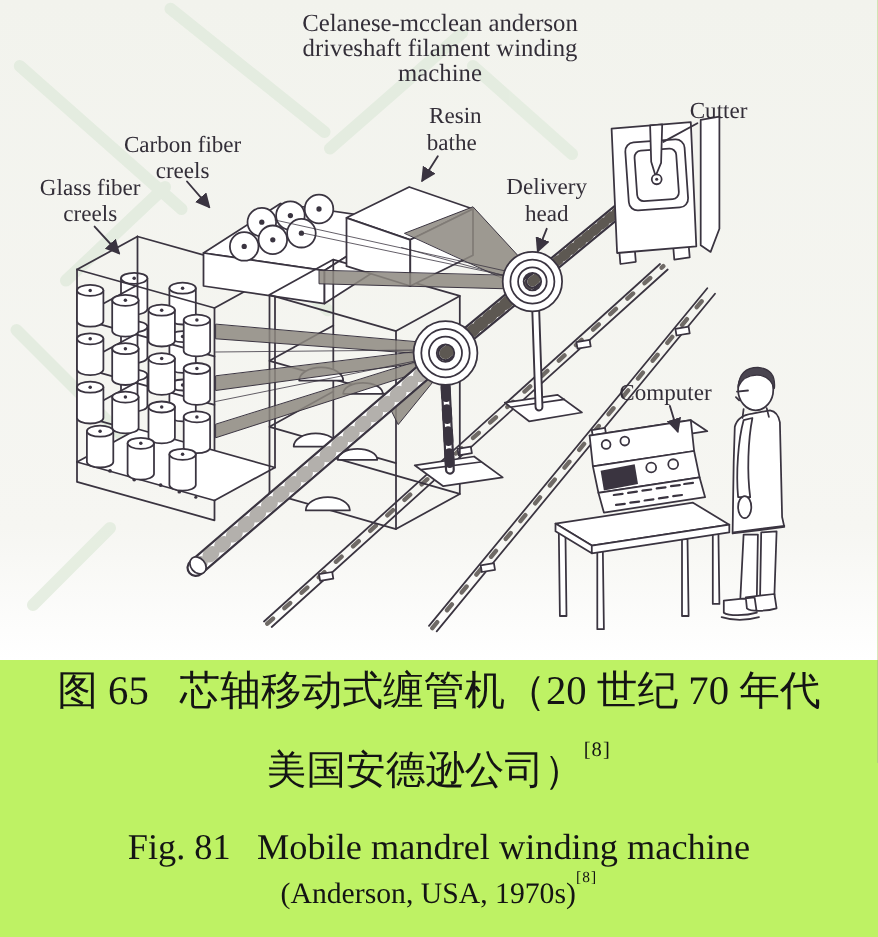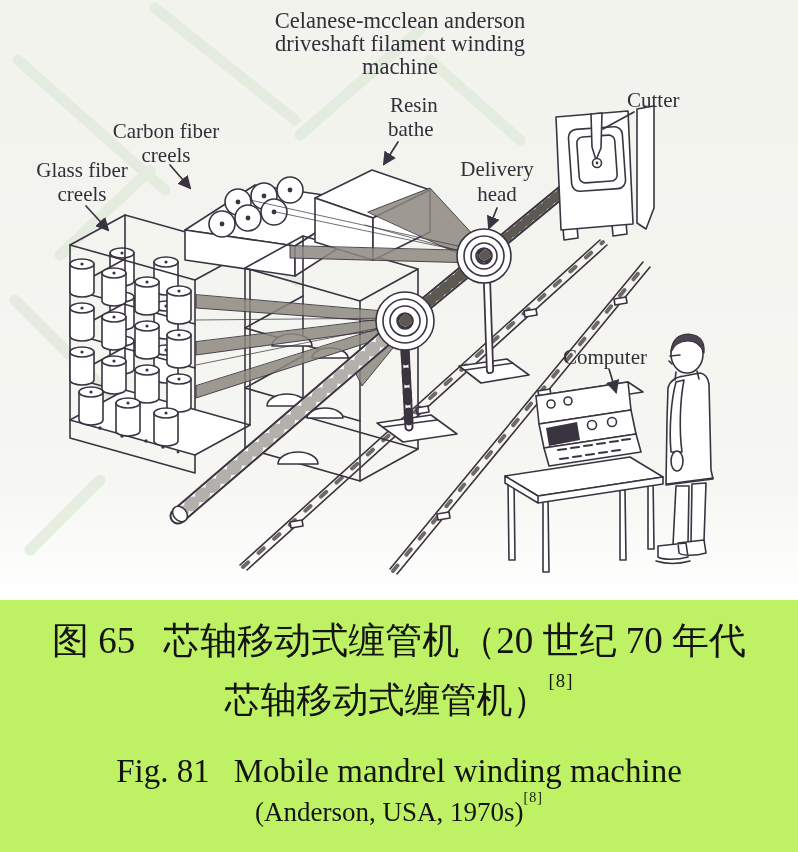--- a/index.html
+++ b/index.html
@@ -1,21 +1,21 @@
 <!DOCTYPE html>
 <html><head>
 <meta charset="utf-8">
 <style>
   html,body{margin:0;padding:0;background:#9a9a9a;}
   #page{position:relative;width:798px;height:852px;background:#bef264;overflow:hidden;
         font-family:"Liberation Serif","DejaVu Serif",serif;}
   svg text{font-family:"Liberation Serif","DejaVu Serif",serif;fill:#332e38;}
   .captions{position:absolute;left:0;top:600px;width:798px;color:#141414;}
   .cap{position:absolute;left:0;width:798px;text-align:center;white-space:nowrap;}
-  .cap-zh1{top:16px;font-size:37px;}
+  .cap-zh1{top:3px;font-size:37px;}
   .cap-zh2{top:76px;font-size:36px;}
   .cap-en1{top:153px;font-size:33px;}
   .cap-en2{top:197px;font-size:27px;}
   .gap-zh{display:inline-block;width:28px;}
   .gap-en{display:inline-block;width:24px;}
   sup.ref{font-size:0.52em;position:relative;top:-0.65em;letter-spacing:1px;}
 </style>
 </head>
 <body>
 
@@ -285,21 +285,21 @@
     <text x="563" y="364">Computer</text>
   </g>
 </svg>
 
 
 <div class="captions">
   <div class="cap cap-zh1">
     <span>图 65</span><span class="gap-zh"></span><span>芯轴移动式缠管机（20 世纪 70 年代</span>
   </div>
   <div class="cap cap-zh2">
-    <span>芯轴移动式缠管机）</span><sup class="ref">[8]</sup>
+    <span>美国安德逊公司）</span><sup class="ref">[8]</sup>
   </div>
   <div class="cap cap-en1">
     <span>Fig. 81</span><span class="gap-en"></span><span>Mobile mandrel winding machine</span>
   </div>
   <div class="cap cap-en2">
     <span>(Anderson, USA, 1970s)</span><sup class="ref">[8]</sup>
   </div>
 </div>
 
 </div>

